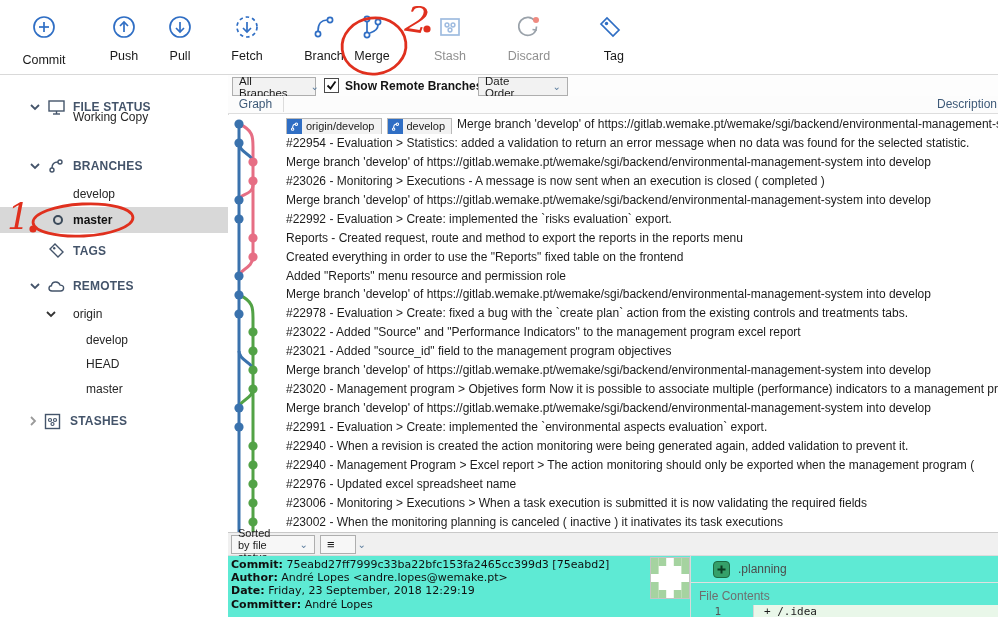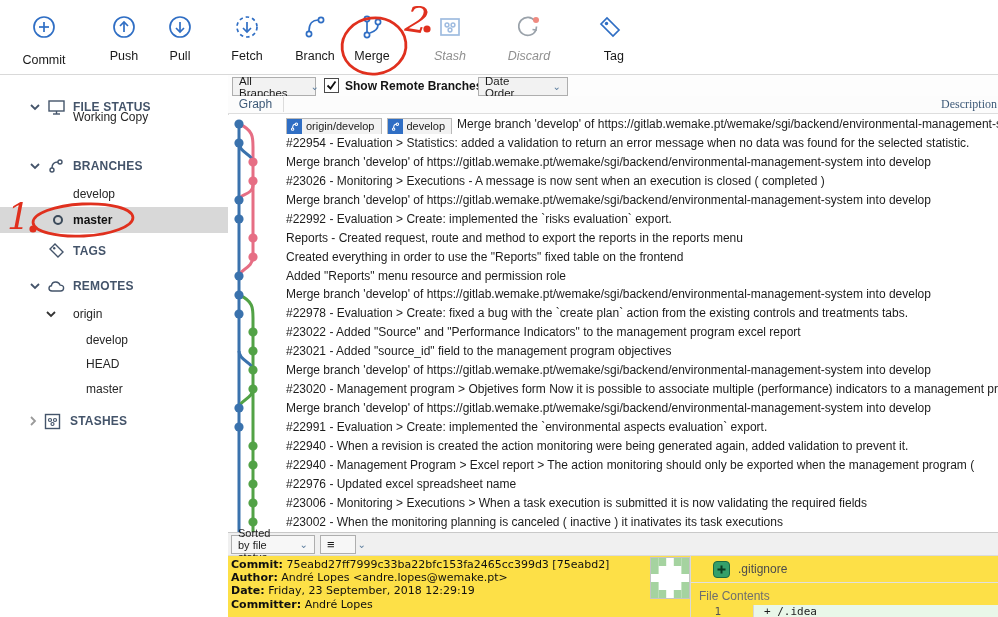--- a/index.html
+++ b/index.html
@@ -5,21 +5,21 @@
   html,body{margin:0;padding:0;}
   body{width:998px;height:617px;position:relative;overflow:hidden;background:#fff;
        font-family:"Liberation Sans",sans-serif;-webkit-font-smoothing:antialiased;}
 
   
   .toolbar{position:absolute;left:0;top:0;width:998px;height:74px;background:#fff;
            border-bottom:1px solid #d9d9d9;z-index:2;}
   .tool-item{position:absolute;top:13px;width:78px;display:flex;flex-direction:column;
              align-items:center;gap:4px;cursor:default;}
   .tool-item .t-lbl{font-size:12.5px;color:#191919;white-space:nowrap;}
-  .tool-item.disabled .t-lbl{color:#909090;font-style:italic;}
+  .tool-item.disabled .t-lbl{color:#909090;}
 
   
   .sidebar{position:absolute;left:0;top:75px;width:228px;height:542px;background:#fff;
            border-right:1px solid #d9d9d9;}
   .side-row{position:absolute;left:0;width:228px;height:26px;display:flex;align-items:center;
             font-size:12px;color:#262626;cursor:default;}
   .side-row .chev{position:absolute;left:30px;display:flex;}
   .side-row .s-icon{position:absolute;left:48px;display:flex;}
   .side-row .s-lbl{position:absolute;left:73px;white-space:nowrap;}
   .side-row.section .s-lbl{color:#44546a;font-weight:700;letter-spacing:.2px;}
@@ -36,41 +36,41 @@
   .cbx-wrap{position:absolute;left:96px;top:3px;display:flex;align-items:center;gap:6px;
             font-size:12px;color:#141414;font-weight:600;}
   .cbx{width:13px;height:13px;background:#fff;border:1px solid #4a4a4a;display:flex;
        align-items:center;justify-content:center;}
 
   
   .colhdr{position:absolute;left:228px;top:96px;width:770px;height:17px;background:#fcfcfc;
           border-bottom:1px solid #dedede;font-size:12px;color:#3e5a78;}
   .colhdr .c-graph{position:absolute;left:0;top:1px;width:55px;text-align:center;}
   .colhdr .c-div{position:absolute;left:55px;top:1px;bottom:1px;border-left:1px solid #dcdcdc;}
-  .colhdr .c-desc{position:absolute;right:1px;top:1px;white-space:nowrap;font-family:Liberation Serif, serif;}
+  .colhdr .c-desc{position:absolute;right:1px;top:1px;white-space:nowrap;}
 
   
   .commitlist{position:absolute;left:228px;top:115px;width:770px;height:417px;overflow:hidden;
               background:#fff;}
   .graph-svg{position:absolute;left:0;top:0;}
   .c-row{position:relative;height:18.95px;line-height:18.95px;padding-left:58px;font-size:12px;
          color:#1c1c1c;white-space:nowrap;overflow:hidden;cursor:default;}
   .ref-pill{display:inline-flex;align-items:center;height:15px;background:#f2f2f2;
             border:1px solid #b9b9b9;margin-right:5px;vertical-align:-3px;font-size:11px;
             color:#222;padding-right:6px;}
   .ref-pill .pill-badge{width:15px;height:15px;background:#2f6ec4;display:inline-flex;
             align-items:center;justify-content:center;margin-right:4px;}
 
   
   .bottomstrip{position:absolute;left:228px;top:532px;width:770px;height:24px;background:#f0f0f0;
                border-top:1px solid #c9c9c9;border-bottom:1px solid #dcdcdc;box-sizing:border-box;}
   .bottomstrip .dd{background:#f7f7f7;}
 
   
-  .bottompane{position:absolute;left:228px;top:556px;width:770px;height:61px;background:#fde047;overflow:hidden;}
+  .bottompane{position:absolute;left:228px;top:556px;width:770px;height:61px;background:#5eead4;overflow:hidden;}
   .commit-info{position:absolute;left:3px;top:2px;font-size:11px;line-height:13.2px;color:#101010;
                font-family:"DejaVu Sans",sans-serif;}
   .commit-info b{font-weight:700;}
   .avatar{position:absolute;left:422px;top:1px;width:40px;height:42px;border:1px solid #c4c4c4;
           background:#fff;box-sizing:border-box;}
   .filepane{position:absolute;left:462px;top:0;width:308px;height:61px;border-left:1px solid #d9d9d9;}
   .file-row{position:absolute;left:0;top:0;width:308px;height:26px;border-bottom:1px solid #e0e0e0;
             display:flex;align-items:center;}
   .add-badge{width:17px;height:17px;margin-left:22px;background:#35a06a;border:1px solid #1d6b43;
              border-radius:4px;display:flex;align-items:center;justify-content:center;box-sizing:border-box;}
@@ -113,21 +113,21 @@
       <span class="t-lbl">Pull</span>
     </div>
     <div class="tool-item" style="left: 208px;">
       <span><svg width="28" height="28" viewBox="0 0 28 28">
           <circle cx="14" cy="14" r="10" fill="none" stroke="#2f6ec4" stroke-width="1.7" stroke-dasharray="3.5,3"></circle>
           <line x1="14" y1="9" x2="14" y2="18" stroke="#2f6ec4" stroke-width="1.7"></line>
           <polyline points="10,15 14,19 18,15" fill="none" stroke="#2f6ec4" stroke-width="1.7"></polyline>
         </svg></span>
       <span class="t-lbl">Fetch</span>
     </div>
-    <div class="tool-item" style="left: 276px; text-align: center;">
+    <div class="tool-item" style="left: 285px; text-align: center;">
       <span><svg width="28" height="28" viewBox="0 0 28 28">
           <circle cx="8" cy="21" r="2.6" fill="none" stroke="#2f6ec4" stroke-width="1.7"></circle>
           <circle cx="20" cy="7" r="2.6" fill="none" stroke="#2f6ec4" stroke-width="1.7"></circle>
           <path d="M8,18 C8,10 12,7 17,7" fill="none" stroke="#2f6ec4" stroke-width="1.7"></path>
         </svg></span>
       <span class="t-lbl">Branch</span>
     </div>
     <div class="tool-item" style="left: 333px;">
       <span><svg width="28" height="28" viewBox="0 0 28 28">
           <circle cx="9" cy="6" r="2.6" fill="none" stroke="#2f6ec4" stroke-width="1.7"></circle>
@@ -403,21 +403,21 @@
     </svg>
   </div>
   <div class="filepane">
     <div class="file-row">
       <span class="add-badge">
           <svg width="11" height="11" viewBox="0 0 11 11">
             <line x1="5.5" y1="1.5" x2="5.5" y2="9.5" stroke="#0b3b22" stroke-width="2"></line>
             <line x1="1.5" y1="5.5" x2="9.5" y2="5.5" stroke="#0b3b22" stroke-width="2"></line>
           </svg>
         </span>
-      <span class="file-name">.gitignore</span>
+      <span class="file-name">.planning</span>
     </div>
     <div class="fc-label">File Contents</div>
     <div class="diff-row">
       <span class="diff-num">1</span>
       <span class="diff-code">+ /.idea</span>
     </div>
   </div>
 </div>
 
 <svg class="anno">

